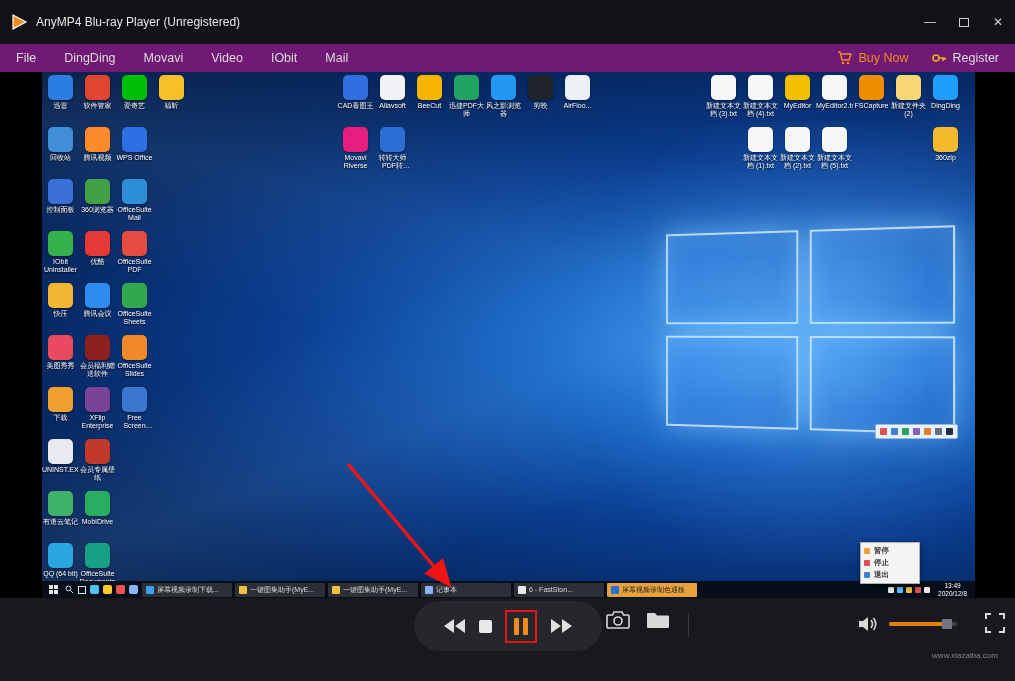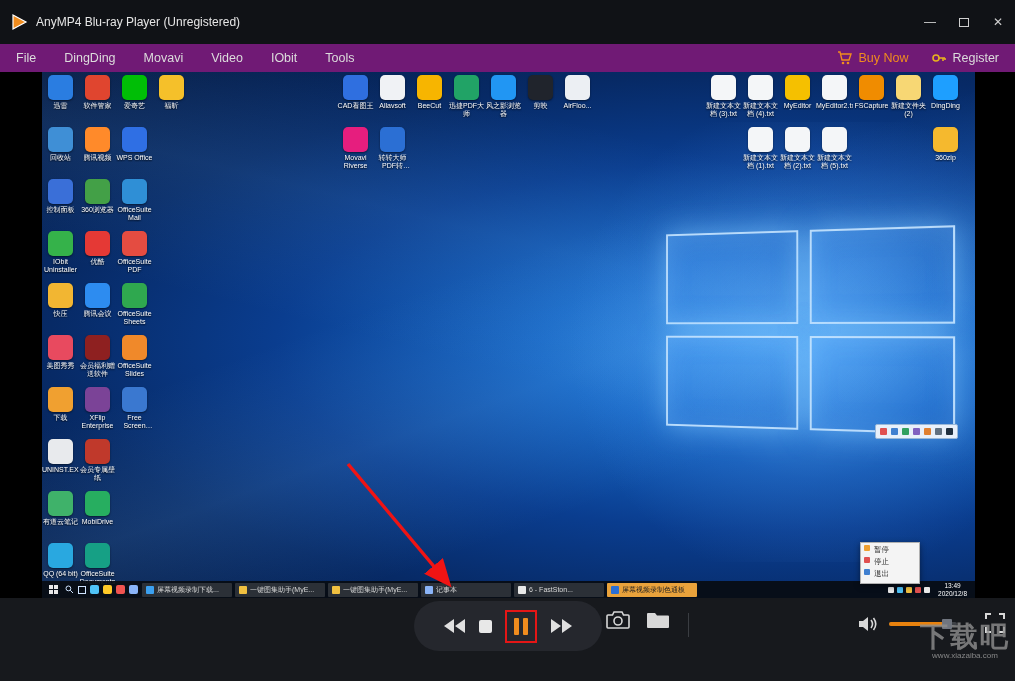--- a/index.html
+++ b/index.html
@@ -52,21 +52,21 @@
 
   .arrow-svg { position:absolute; inset:0; z-index:30; pointer-events:none; }
 
   .rec-toolbar { position:absolute; left:833px; top:352px; height:15px; z-index:20;
                  background:#e8f0fa; border:1px solid #9ab8d8; border-radius:2px;
                  display:flex; align-items:center; gap:4px; padding:0 4px; }
   .rec-ico { width:7px; height:7px; border-radius:1px; }
 
   .popup { position:absolute; left:818px; top:470px; width:60px; z-index:25;
            background:#f4f4f4; border:1px solid #b0b0b0; box-shadow:0 2px 6px rgba(0,0,0,.45); padding:2px 3px; }
-  .popup-item { display:flex; align-items:flex-start; gap:4px; font-size:7.5px; color:#333; height:12px; }
+  .popup-item { display:flex; align-items:center; gap:4px; font-size:7.5px; color:#333; height:12px;font-weight:bold; }
   .popup-dot { width:6px; height:6px; border-radius:1px; flex:none; }
 
   .taskbar { position:absolute; left:0; bottom:0; width:100%; height:17px; z-index:10;
              background:rgba(8,12,18,.93); display:flex; align-items:center; gap:4px; padding:0 4px; }
   .tb-start { display:grid; grid-template-columns:4px 4px; grid-template-rows:4px 4px; gap:1px; margin:0 3px; }
   .tb-start i { background:#e8e8e8; }
   .tb-taskview { width:8px; height:8px; border:1px solid #cfe4ff; }
   .tb-appico { width:9px; height:9px; border-radius:2px; flex:none; }
   .tb-btn { height:14px; display:flex; align-items:center; gap:3px; padding:0 4px; width:90px; overflow:hidden; border-radius:1px; }
   .tb-ico { width:8px; height:8px; flex:none; border-radius:1px; }
@@ -125,21 +125,21 @@
   </div>
 
   <div class="menubar">
     <div class="menu-items">
 
     <span class="menu-item">File</span>
         <span class="menu-item">DingDing</span>
         <span class="menu-item">Movavi</span>
         <span class="menu-item">Video</span>
         <span class="menu-item">IObit</span>
-        <span class="menu-item">Tools</span>
+        <span class="menu-item">Mail</span>
       </div>
     <div class="menu-right">
       <span class="buy">
         <svg width="15" height="14" viewBox="0 0 15 14">
             <path d="M1 1 L3 1 L5 9 L12 9 L14 3 L4 3" fill="none" stroke="#f08c1e" stroke-width="1.4"></path>
             <circle cx="6" cy="12" r="1.3" fill="#f08c1e"></circle>
             <circle cx="11" cy="12" r="1.3" fill="#f08c1e"></circle>
           </svg>
         <span>Buy Now</span>
       </span>
@@ -572,18 +572,17 @@
       </div>
     </div>
 
     <span class="fullscreen-btn tbtn">
       <svg width="20" height="20" viewBox="0 0 20 20">
           <path d="M1 6 L1 1 L6 1 M14 1 L19 1 L19 6 M19 14 L19 19 L14 19 M6 19 L1 19 L1 14" fill="none" stroke="#d8d8d8" stroke-width="2"></path>
         </svg>
     </span>
 
     <div class="watermark">
-      <div class="wm1">下载吧</div>
       <div class="wm2">www.xiazaiba.com</div>
     </div>
   </div>
 
 </div>
 
 </body></html>

